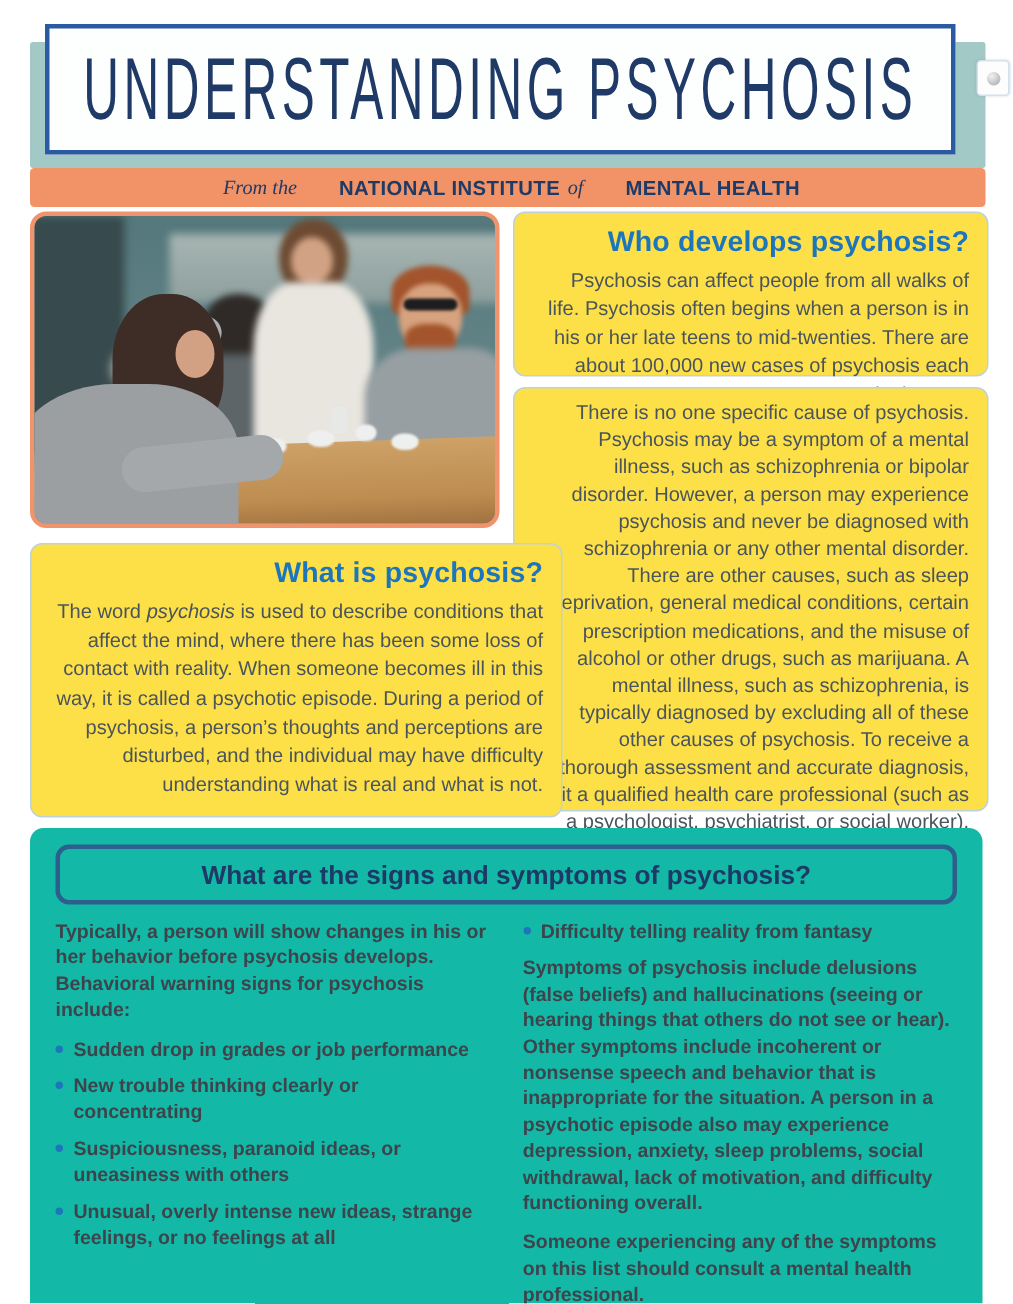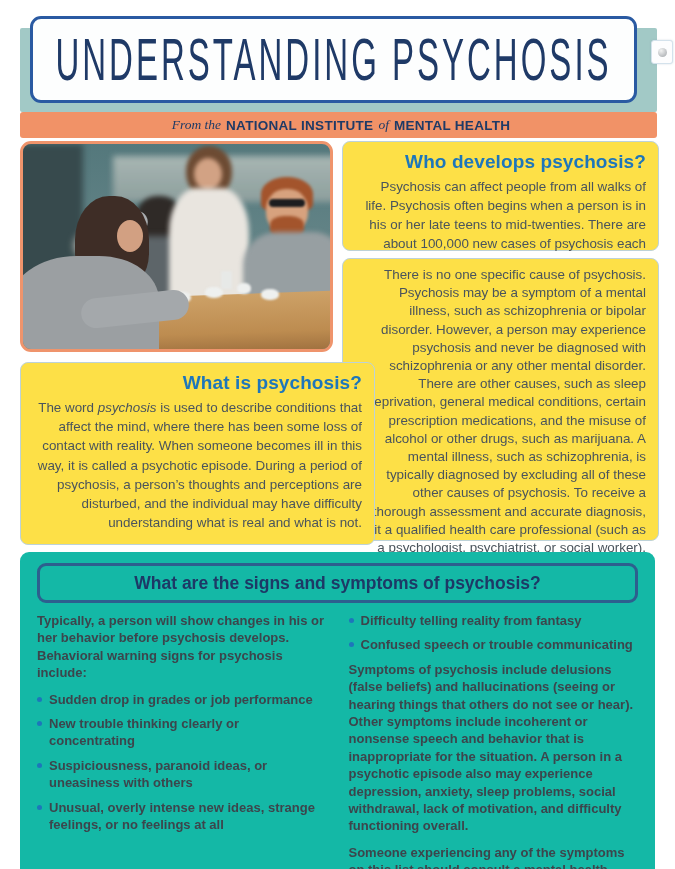--- a/index.html
+++ b/index.html
@@ -10,40 +10,40 @@
     overflow:hidden; margin:0 auto;
   }
 
   
   .teal-band {
     position:absolute; left:20px; top:28px; width:637px; height:84px;
     background:#a2c9c6; border-radius:2px;
   }
   .title-box {
     position:absolute; left:30px; top:16px; width:607px; height:87px;
-    background:#fdfefe; border:3px solid #2a5aa2; border-radius:11px;
+    background:#fdfefe; border:3px solid #2a5aa2; border-radius:0;
     display:flex; align-items:center; justify-content:center;
   }
   .title-text {
     display:inline-block; white-space:nowrap;
     font-size:33px; font-weight:400; letter-spacing:3px; color:#1f3a67;
     transform:scaleY(1.78); transform-origin:center;
   }
   .orange-band {
     position:absolute; left:20px; top:112px; width:637px; height:26px;
     background:#f19267; border-radius:3px;
     display:flex; align-items:center; justify-content:center;
     color:#1e3a66; white-space:nowrap;
   }
   .orange-band .serif-it {
     font-family:"Liberation Serif", serif; font-style:italic; font-weight:normal;
     font-size:13.5px; margin:0 5px;
   }
   .orange-band .org {
-    font-size:13.5px; font-weight:bold; letter-spacing:0.3px;
+    font-size:13.5px; font-weight:bold; letter-spacing:0.3px;margin-left:23px;
   }
 
   .float-widget {
     position:absolute; right:2px; top:40px; width:22px; height:24px;
     background:#fdfdfe; border:1px solid #d4e2ec; border-radius:3px;
     display:flex; align-items:center; justify-content:center;
     box-shadow:0 0 2px rgba(120,150,170,.35); cursor:pointer;
   }
   .float-widget .sphere {
     width:9px; height:9px; border-radius:50%;
@@ -194,21 +194,20 @@
           <li><span>Sudden drop in grades or job performance</span></li>
           <li><span>New trouble thinking clearly or concentrating</span></li>
           <li><span>Suspiciousness, paranoid ideas, or uneasiness with others</span></li>
           <li><span>Unusual, overly intense new ideas, strange feelings, or no feelings at all</span></li>
 
         </ul>
       </div>
       <div class="symptoms-col">
         <ul>
           <li><span>Difficulty telling reality from fantasy</span></li>
-          <li><span>Confused speech or trouble communicating</span></li>
         </ul>
         <p>Symptoms of psychosis include delusions (false beliefs) and hallucinations (seeing or hearing things that others do not see or hear). Other symptoms include incoherent or nonsense speech and behavior that is inappropriate for the situation. A person in a psychotic episode also may experience depression, anxiety, sleep problems, social withdrawal, lack of motivation, and difficulty functioning overall.</p>
         <p>Someone experiencing any of the symptoms on this list should consult a mental health professional.</p>
       </div>
     </div>
   </div>
 
 </div>
 
 </body></html>

